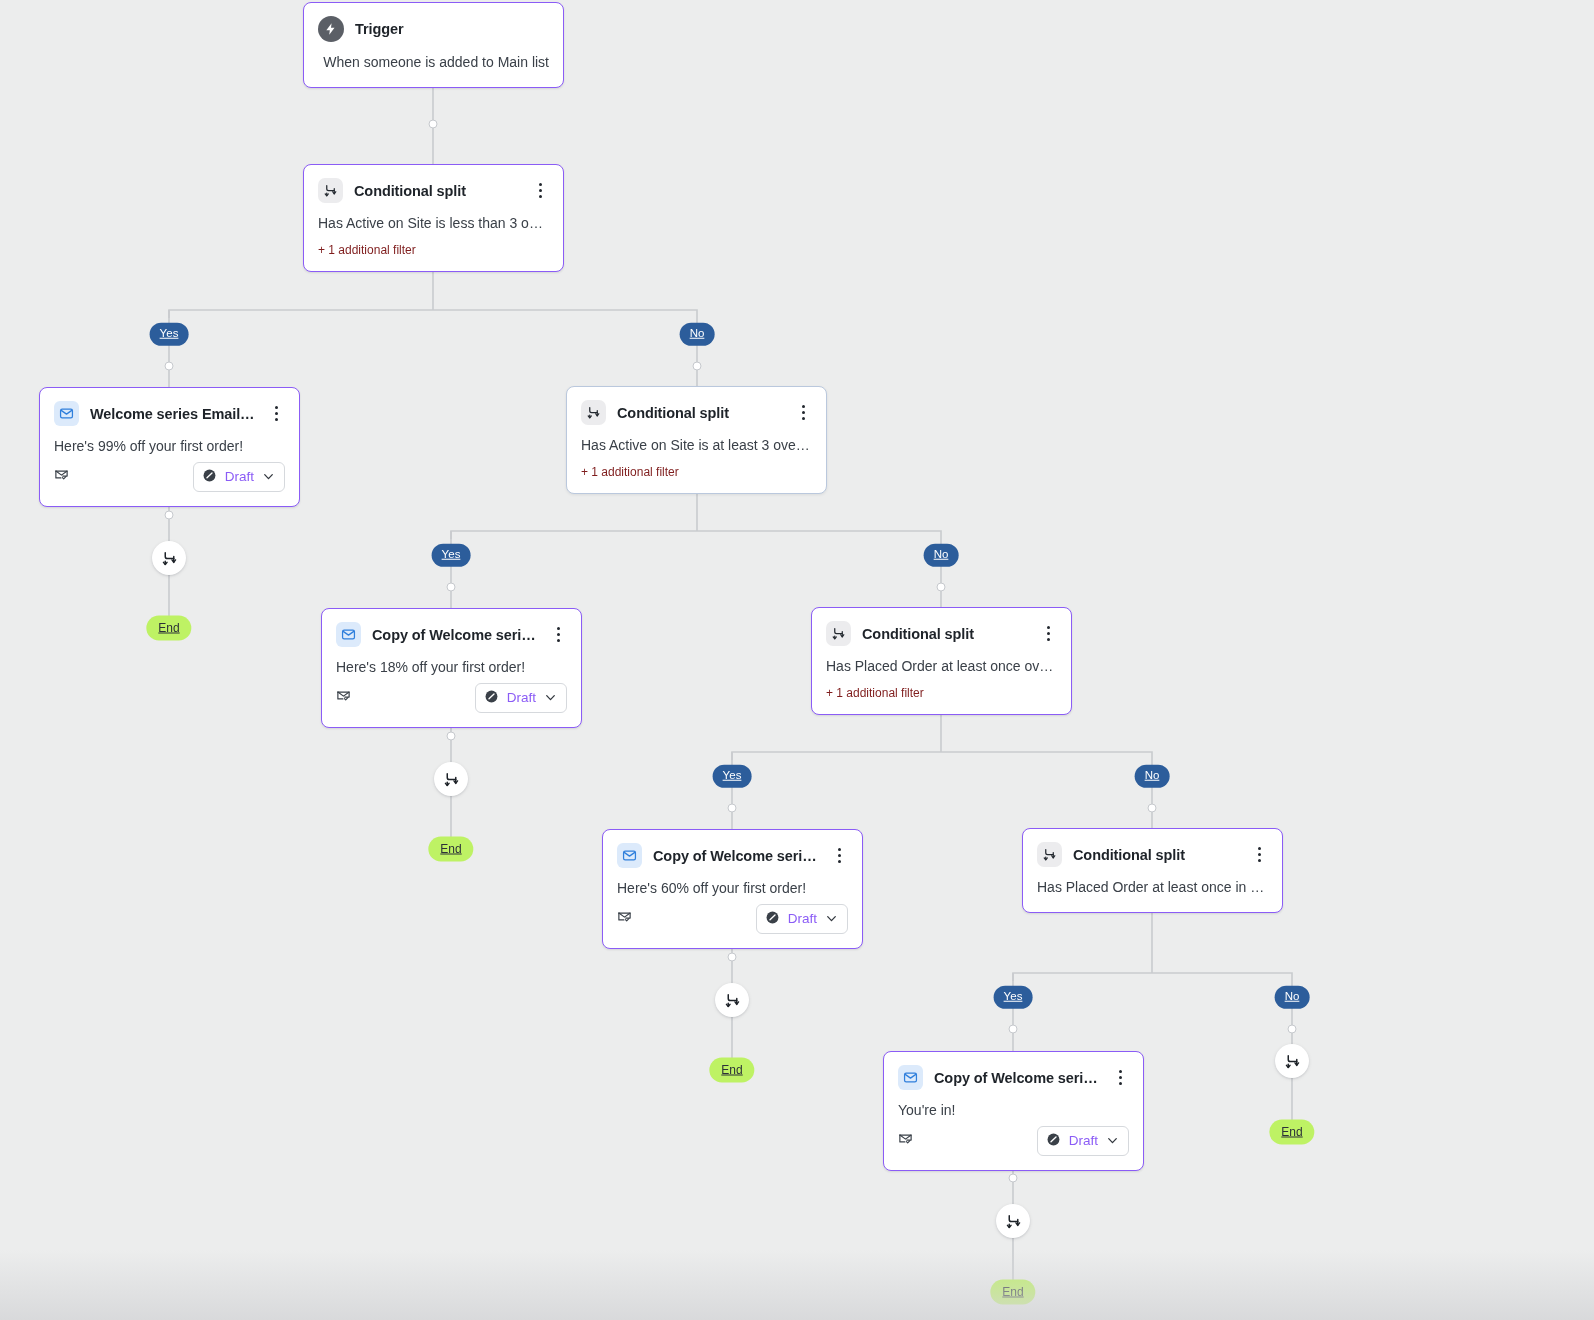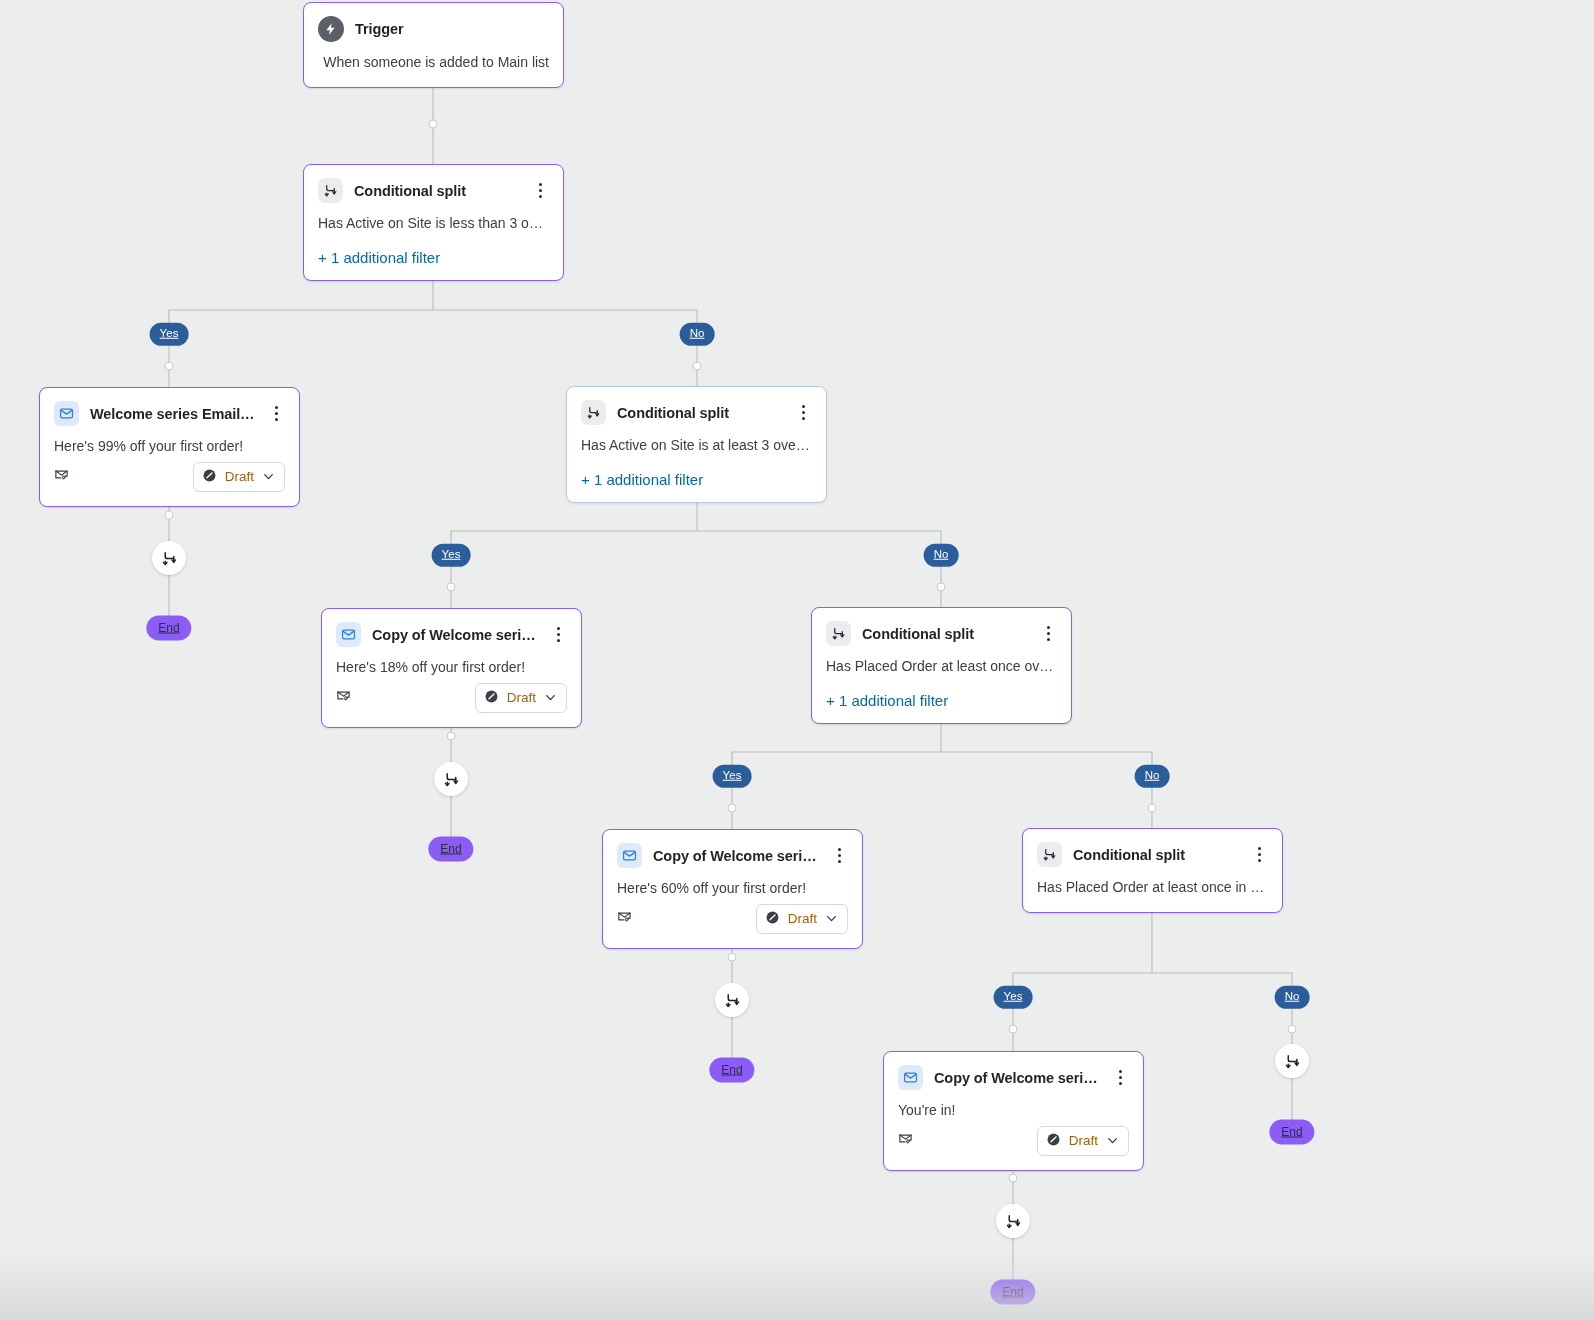--- a/index.html
+++ b/index.html
@@ -69,23 +69,23 @@
   }
   .node-desc {
     font-size: 14px;
     color: #3a4048;
     line-height: 1.35;
     white-space: nowrap;
     overflow: hidden;
     text-overflow: ellipsis;
   }
   .node-sub {
-    font-size: 15px;
-    color: #0369a1;
-    margin-top: 16px;
+    font-size: 12px;
+    color: #7f1d1d;
+    margin-top: 10px;
     padding-bottom: 14px;
   }
   .node-desc-pad { padding-bottom: 15px; text-align: right; }
 
   
   .icon-sq {
     width: 25px; height: 25px;
     border-radius: 6px;
     display: flex; align-items: center; justify-content: center;
     flex: 0 0 auto;
@@ -126,21 +126,21 @@
     padding: 0 14px 14px 14px;
     margin-top: 6px;
   }
   .status-chip {
     display: flex; align-items: center; gap: 8px;
     border: 1px solid #d6d9dd;
     border-radius: 6px;
     background: #fff;
     padding: 5px 9px 5px 8px;
     font-size: 13.5px;
-    color: #a16207;
+    color: #8b5cf6;
     cursor: pointer;
     min-width: 88px;
   }
   .status-chip .chip-label { flex: 1 1 auto; }
   .chev {
     width: 13px; height: 13px;
     flex: 0 0 auto;
   }
 
   
@@ -152,21 +152,21 @@
     line-height: 1;
     padding: 5px 10px 6px 10px;
     color: #fff;
     background: #2c5d9b;
     font-weight: normal;
     white-space: nowrap;
     cursor: pointer;
     text-decoration: underline;
   }
   .pill.end {
-    background: #8b5cf6;
+    background: #bef264;
     color: #2c3138;
     font-size: 12px;
     padding: 6px 12px 7px 12px;
   }
 
   
   .edge-btn {
     position: absolute;
     width: 34px; height: 34px;
     border-radius: 50%;

